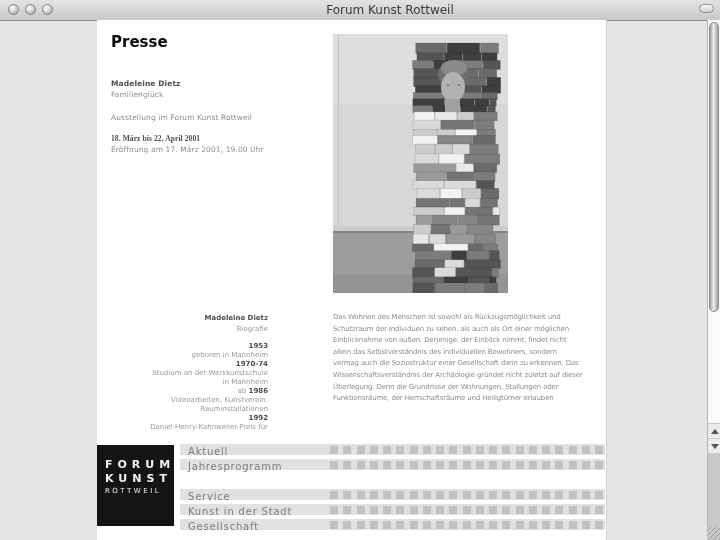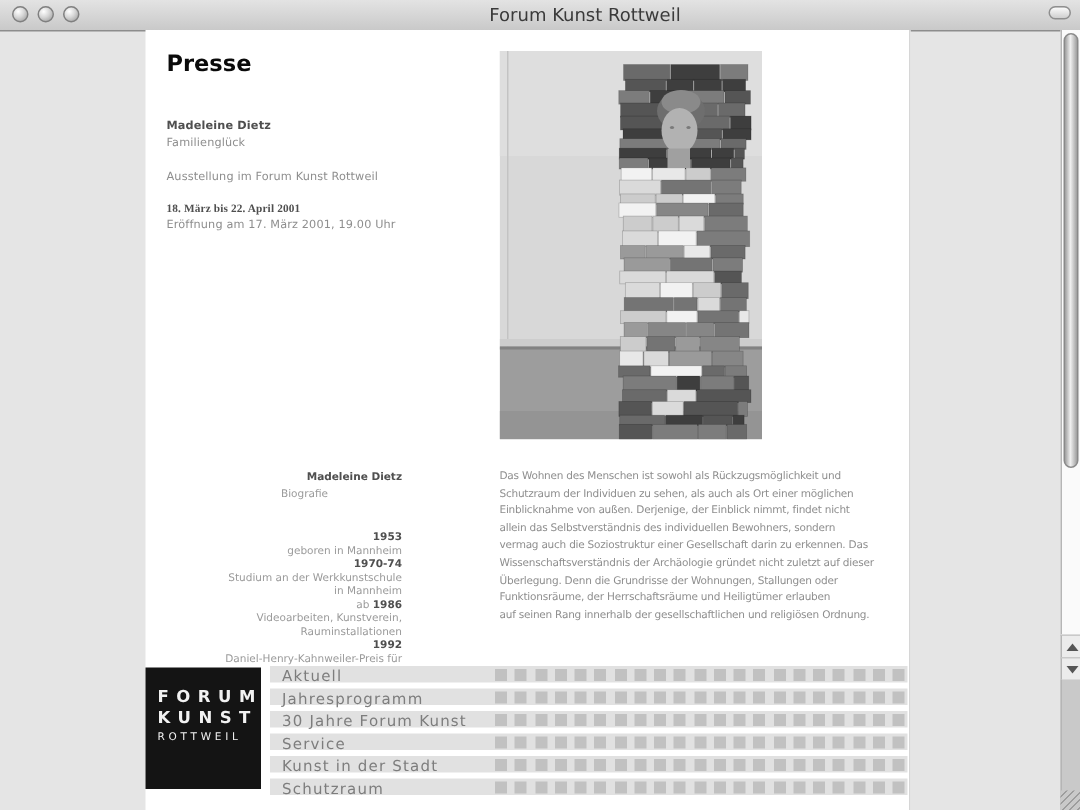--- a/index.html
+++ b/index.html
@@ -33,21 +33,21 @@
   #intro-venue{position:absolute;left:111px;top:113px;}
   #intro-dates{position:absolute;left:111px;top:134px;font-family:Liberation Serif, serif;}
   #intro-opening{position:absolute;left:111px;top:145px;}
 
   
   #artwork{position:absolute;left:333px;top:34px;width:175px;height:259px;overflow:hidden;}
 
   
   #bio{position:absolute;left:138px;top:313px;width:130px;text-align:right;}
   #bio .name{font-size:7px;font-weight:bold;color:#4f4f4f;line-height:11px;}
-  #bio .label{font-size:7px;color:#9a9a9a;line-height:11px;margin-bottom:19px;text-align:center;}
+  #bio .label{font-size:7px;color:#9a9a9a;line-height:11px;margin-bottom:7px;}
   .bio-line{font-size:7px;color:#9a9a9a;line-height:9px;white-space:nowrap;}
   .bio-line .b{font-weight:bold;color:#4f4f4f;}
 
   
   #press{position:absolute;left:333px;top:312px;width:270px;}
   .press-line{font-size:7px;color:#8e8e8e;line-height:11.6px;white-space:nowrap;letter-spacing:-.15px;}
 
   
   #logo-box{position:absolute;left:97px;top:445px;width:77px;height:81px;background:#141414;cursor:pointer;}
   .logo-big{position:absolute;left:8px;color:#f2f2f2;font-size:11px;font-weight:bold;letter-spacing:5px;white-space:nowrap;}
@@ -255,21 +255,20 @@
 
   <div id="press">
       <div class="press-line">Das Wohnen des Menschen ist sowohl als Rückzugsmöglichkeit und</div>
       <div class="press-line">Schutzraum der Individuen zu sehen, als auch als Ort einer möglichen</div>
       <div class="press-line">Einblicknahme von außen. Derjenige, der Einblick nimmt, findet nicht</div>
       <div class="press-line">allein das Selbstverständnis des individuellen Bewohners, sondern</div>
       <div class="press-line">vermag auch die Soziostruktur einer Gesellschaft darin zu erkennen. Das</div>
       <div class="press-line">Wissenschaftsverständnis der Archäologie gründet nicht zuletzt auf dieser</div>
       <div class="press-line">Überlegung. Denn die Grundrisse der Wohnungen, Stallungen oder</div>
       <div class="press-line">Funktionsräume, der Herrschaftsräume und Heiligtümer erlauben</div>
-      <div class="press-line">auf seinen Rang innerhalb der gesellschaftlichen und religiösen Ordnung.</div>
     </div>
 
   <div id="logo-box">
     <div class="logo-big" id="logo-1">FORUM</div>
     <div class="logo-big" id="logo-2">KUNST</div>
     <div id="logo-3">ROTTWEIL</div>
   </div>
 
   <div id="nav-bars">
       <div class="nav-bar" style="top: 0px;">
@@ -317,46 +316,20 @@
           <i></i>
           <i></i>
           <i></i>
           <i></i>
           <i></i>
           <i></i>
           <i></i>
           <i></i>
         </div>
       </div>
-      <div class="nav-bar" style="top: 30px;">
-        <span class="nav-label">30 Jahre Forum Kunst</span>
-        <div class="squares">
-          <i></i>
-          <i></i>
-          <i></i>
-          <i></i>
-          <i></i>
-          <i></i>
-          <i></i>
-          <i></i>
-          <i></i>
-          <i></i>
-          <i></i>
-          <i></i>
-          <i></i>
-          <i></i>
-          <i></i>
-          <i></i>
-          <i></i>
-          <i></i>
-          <i></i>
-          <i></i>
-          <i></i>
-        </div>
-      </div>
       <div class="nav-bar" style="top: 45px;">
         <span class="nav-label">Service</span>
         <div class="squares">
           <i></i>
           <i></i>
           <i></i>
           <i></i>
           <i></i>
           <i></i>
           <i></i>
@@ -396,21 +369,21 @@
           <i></i>
           <i></i>
           <i></i>
           <i></i>
           <i></i>
           <i></i>
           <i></i>
         </div>
       </div>
       <div class="nav-bar" style="top: 75px;">
-        <span class="nav-label">Schutzraum</span>
+        <span class="nav-label">Gesellschaft</span>
         <div class="squares">
           <i></i>
           <i></i>
           <i></i>
           <i></i>
           <i></i>
           <i></i>
           <i></i>
           <i></i>
           <i></i>

